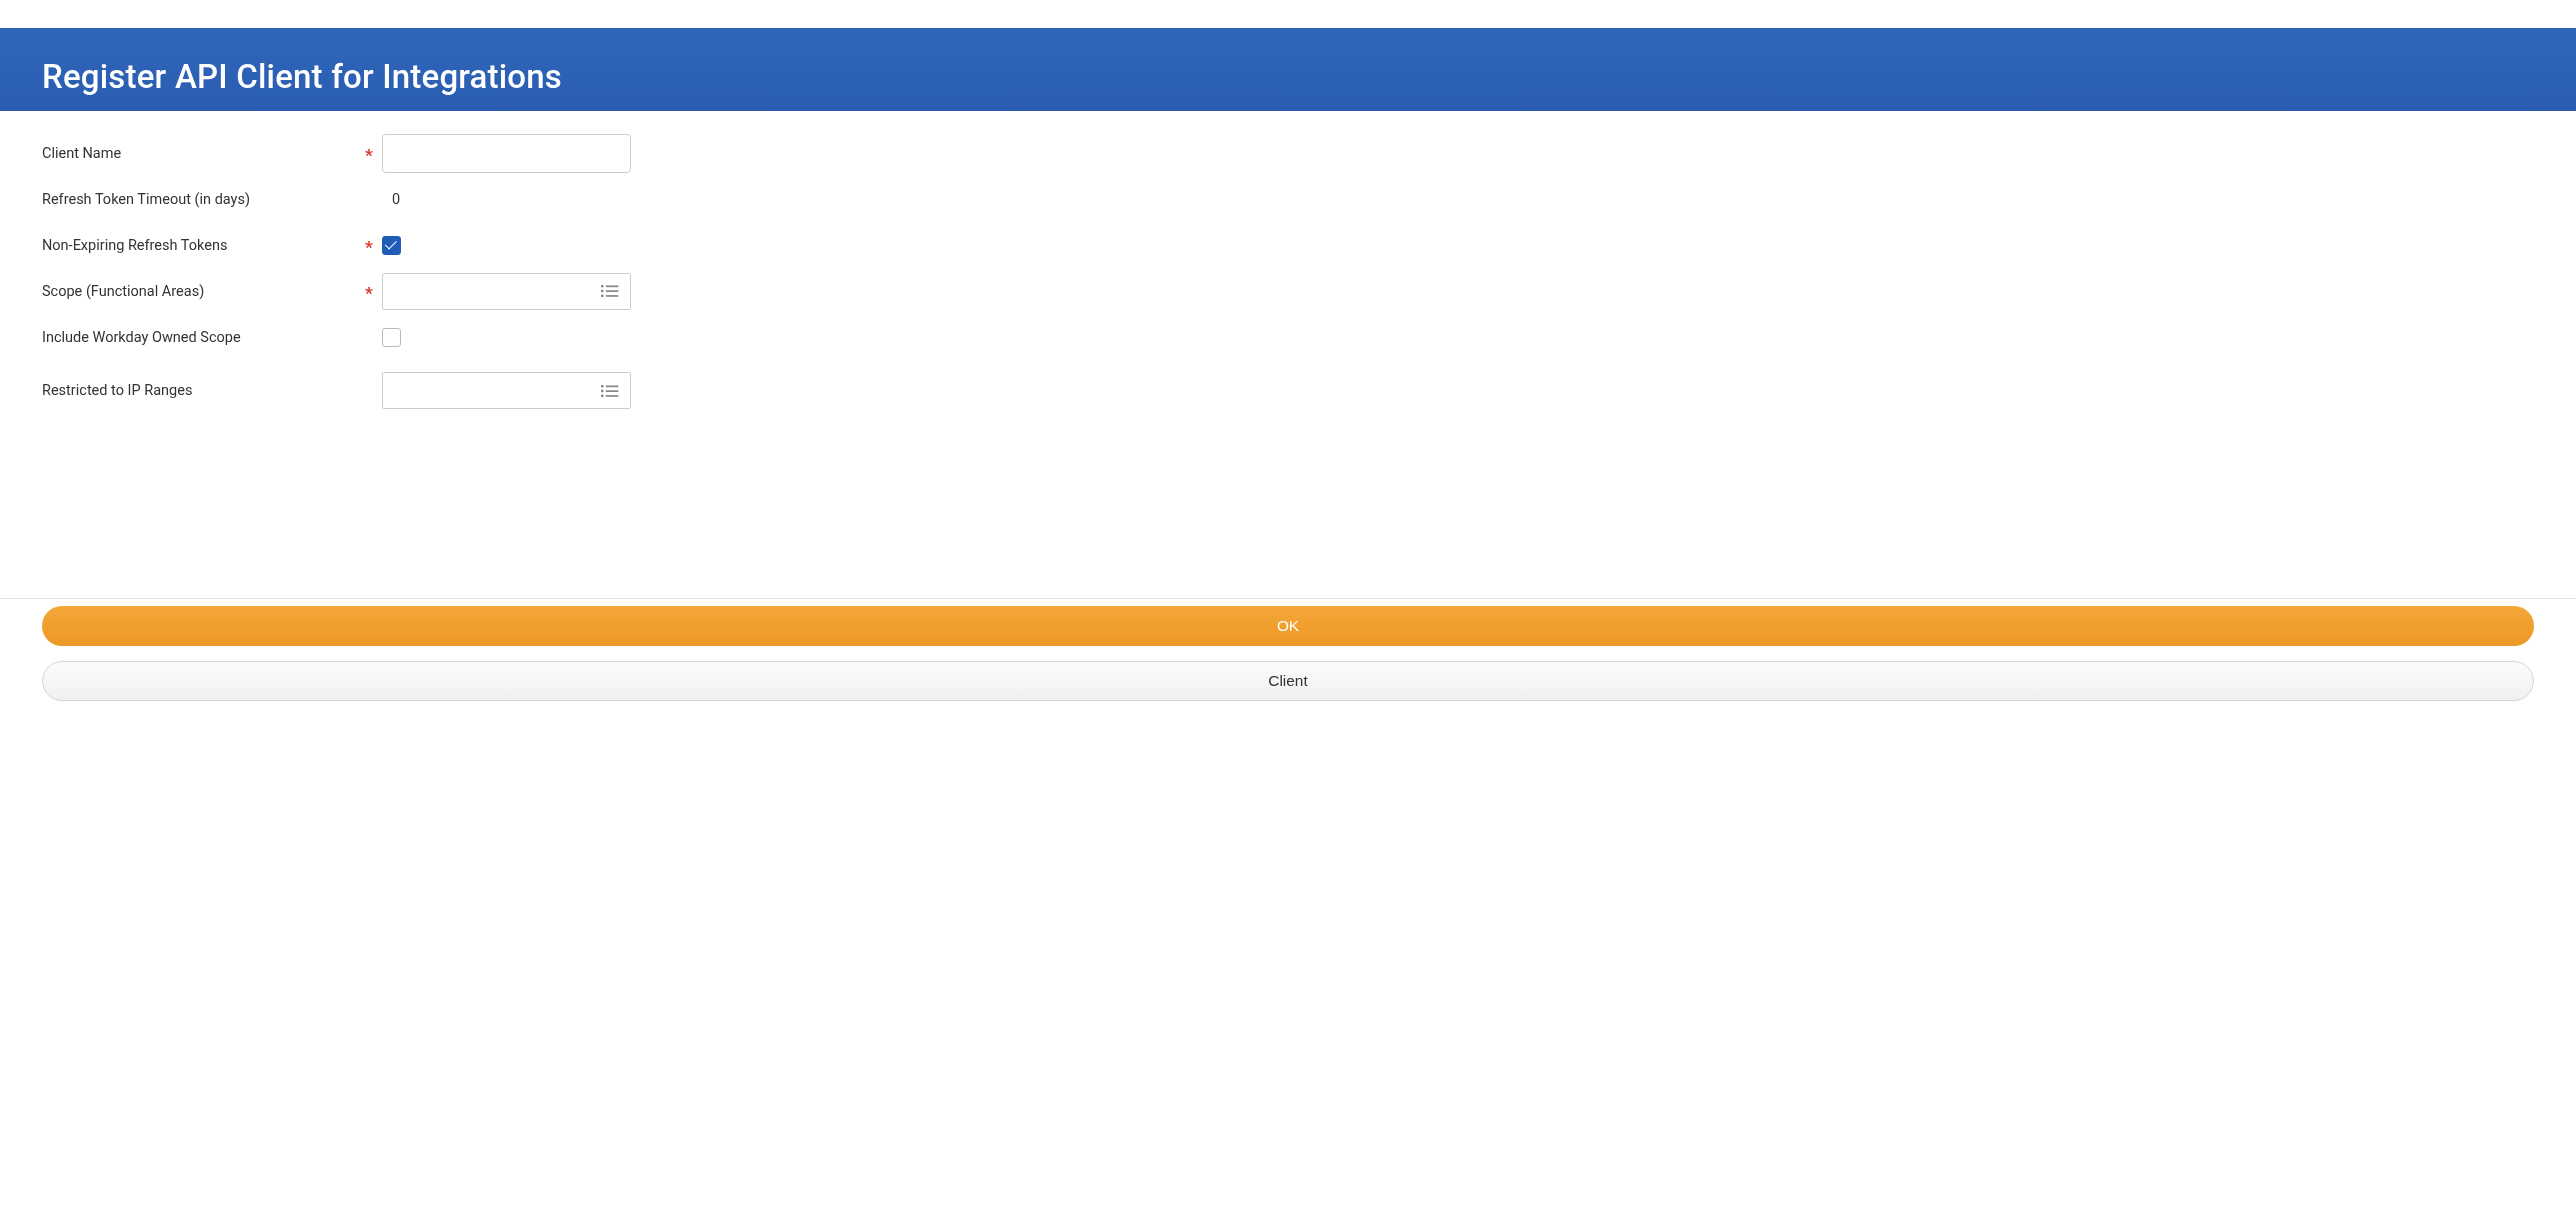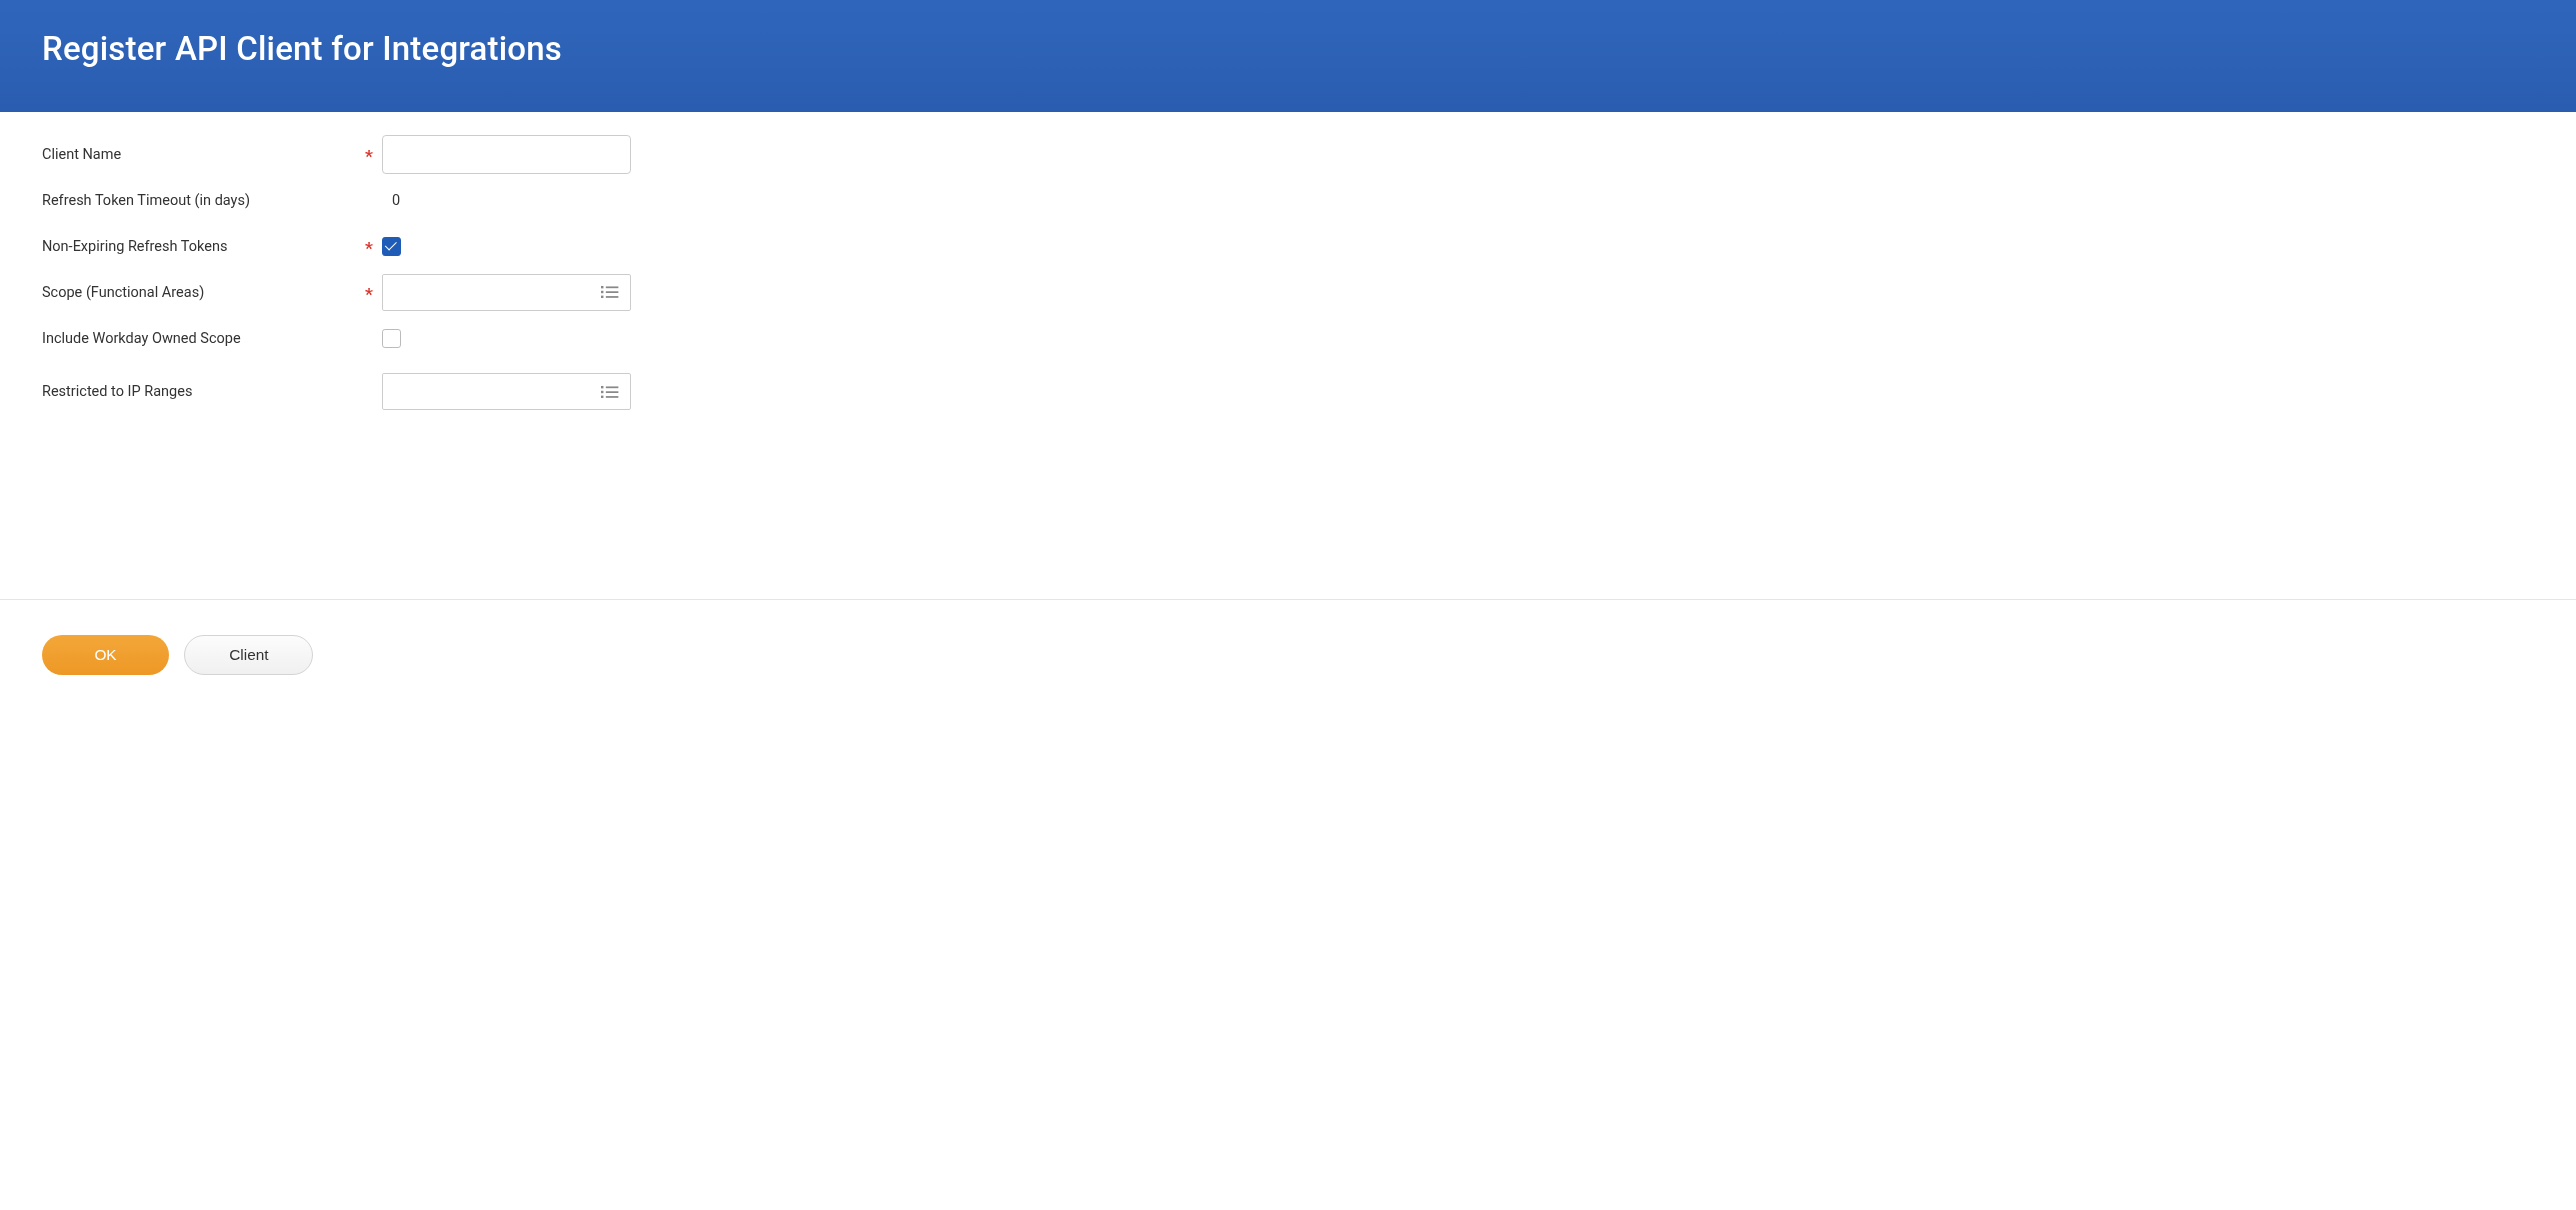--- a/index.html
+++ b/index.html
@@ -8,22 +8,23 @@
       padding: 0;
     }
     body {
       font-family: -apple-system, BlinkMacSystemFont, "Segoe UI", Roboto, Helvetica, Arial, sans-serif;
       background: #fff;
       color: #333;
     }
     .header {
       background: #2a5db0;
       background: linear-gradient(to bottom, #2f66bc 0%, #2a5db0 100%);
-      padding: 29px 42px 44px 42px;
+      padding: 29px 42px 15px 42px;
       color: #fff;
+      margin-top: 28px;
     }
     .header h1 {
       font-size: 33px;
       font-weight: 500;
       letter-spacing: 0.2px;
     }
     .form-area {
       padding: 19px 42px 39px 42px;
     }
     .form-row {
@@ -108,23 +109,24 @@
     .list-icon {
       width: 17.4px;
       height: 13.5px;
       display: inline-block;
     }
     .list-icon svg {
       display: block;
     }
     .footer {
       border-top: 1px solid #e5e5e5;
-      padding: 35px 42px;
+      padding: 7px 42px;
       display: flex;
       gap: 15.4px;
+      flex-direction: column;
     }
     .btn {
       height: 40px;
       border-radius: 20px;
       font-size: 15.4px;
       font-weight: 500;
       cursor: pointer;
       border: none;
       padding: 0 31px;
     }

